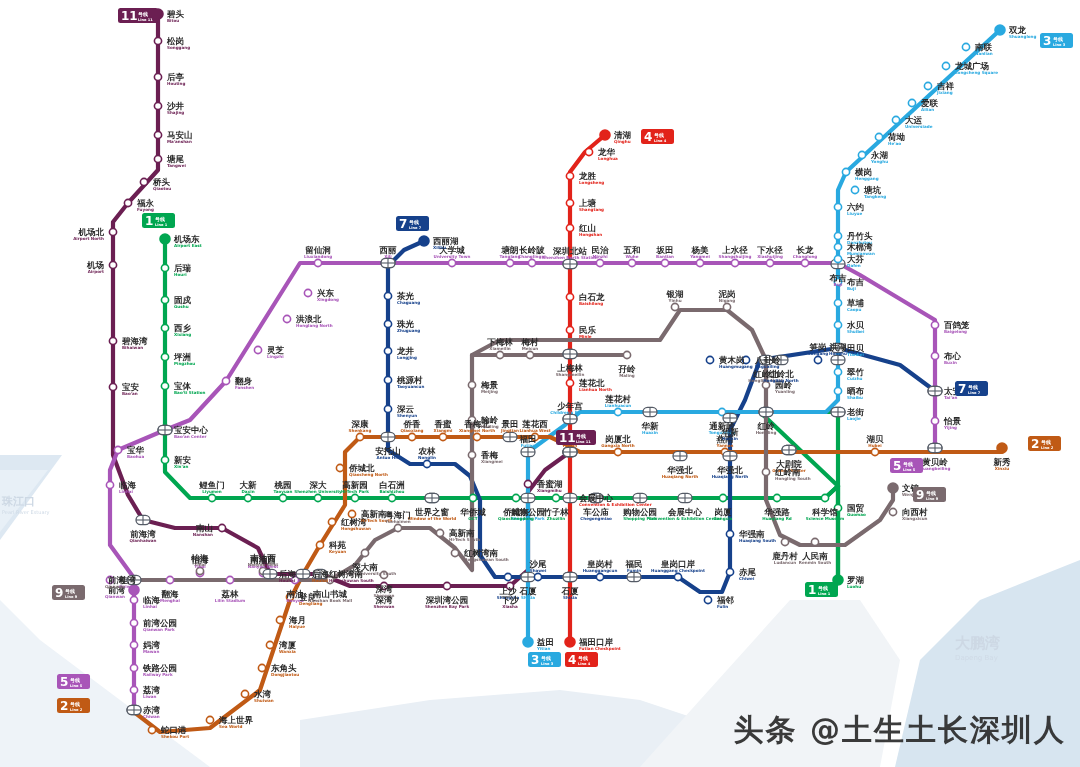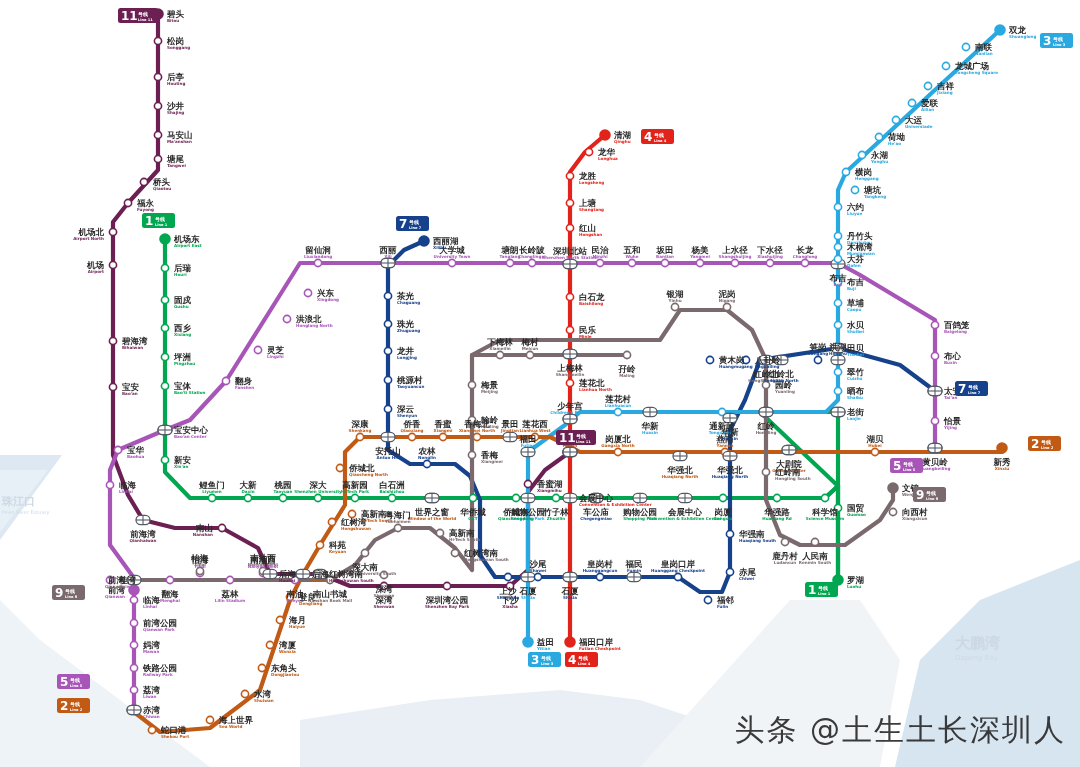--- a/index.html
+++ b/index.html
@@ -1,20 +1,20 @@
 <!DOCTYPE html>
 <html><head>
 <meta charset="utf-8">
 <title>Shenzhen Metro Map</title>
 <style>
   html,body{margin:0;padding:0;background:#fff;}
   body{font-family:"Liberation Sans","DejaVu Sans",sans-serif;}
   #map-root{position:relative;width:1080px;height:767px;overflow:hidden;background:#ffffff;}
   #map-svg{position:absolute;left:0;top:0;width:1080px;height:767px;}
-  .wm{position:absolute;right:14px;bottom:16px;font-size:30px;font-weight:normal;color:#2b2b2b;
+  .wm{position:absolute;right:14px;bottom:16px;font-size:30px;font-weight:bold;color:#2b2b2b;
       letter-spacing:2px;opacity:.92;font-family:"DejaVu Sans",sans-serif;}
   .bay-label{fill:#cdd8e4;font-weight:bold;}
   .bay-label-en{fill:#cfdae6;}
   text{font-family:"DejaVu Sans","Liberation Sans",sans-serif;}
   .st-cn{font-size:8.5px;font-weight:bold;}
   .st-en{font-size:4.1px;font-weight:bold;}
   .badge-num{font-size:12px;font-weight:bold;fill:#fff;}
   .badge-cn{font-size:5px;font-weight:bold;fill:#fff;}
   .badge-en{font-size:3.6px;font-weight:bold;fill:#fff;}
 </style>

